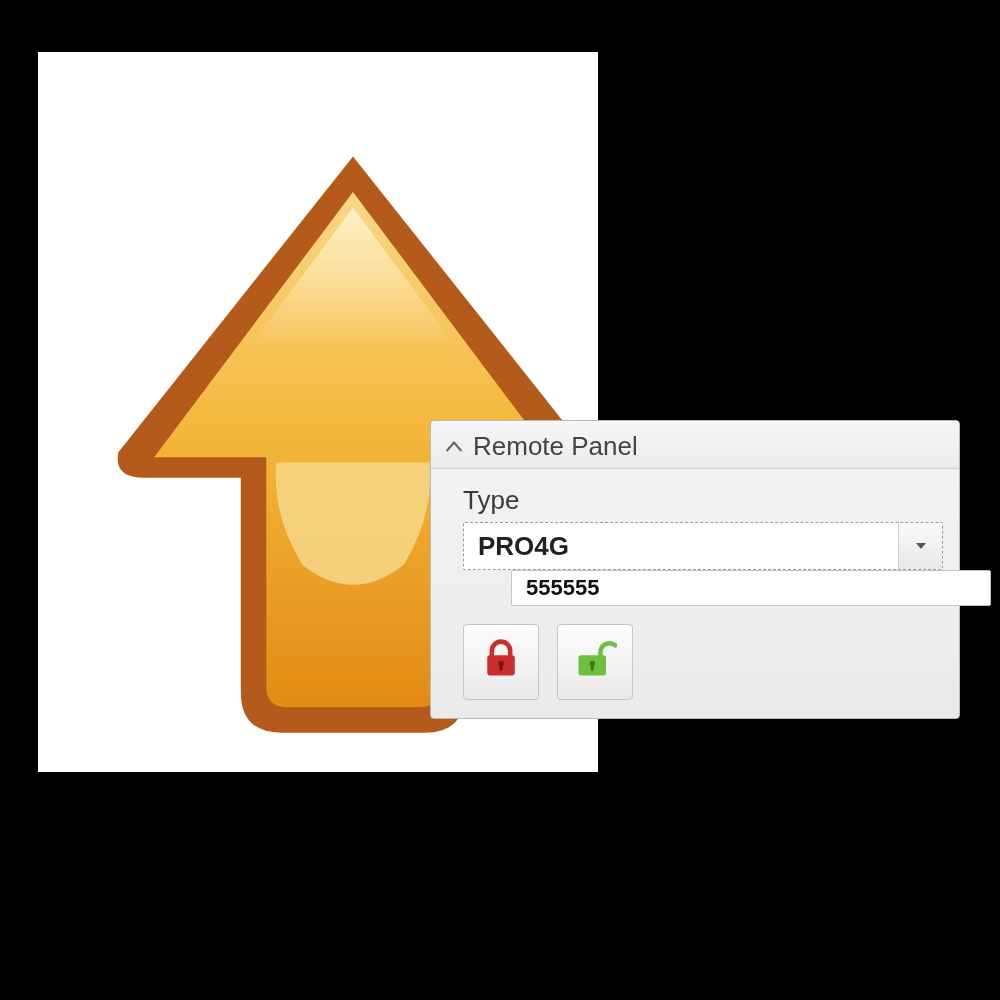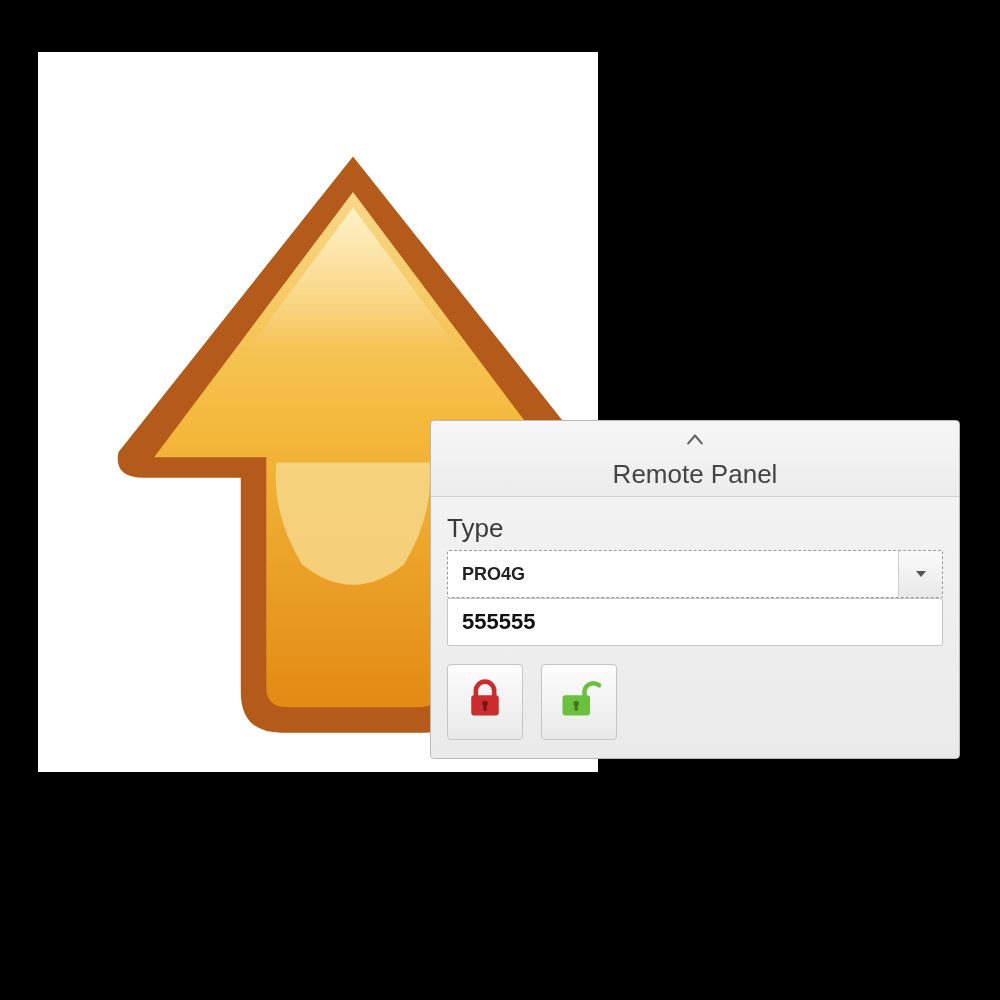--- a/index.html
+++ b/index.html
@@ -44,29 +44,28 @@
     display:flex;
     align-items:center;
     gap:10px;
     padding: 10px 14px 6px 14px;
     border-bottom: 1px solid #cfcfcf;
     background: linear-gradient(#f6f6f6,#ececec);
     font-size: 26px;
     color:#444;
     border-top-left-radius:4px;
     border-top-right-radius:4px;
-    flex-direction:column;
   }
   .chevron-up {
     width: 18px; height: 18px;
     display:inline-flex; align-items:center; justify-content:center;
     color:#555;
   }
   .panel-body {
-    padding: 10px 16px 18px 16px;
+    padding: 10px 16px 18px 32px;
     background: linear-gradient(#f2f2f2,#eaeaea);
     border-bottom-left-radius:4px;
     border-bottom-right-radius:4px;
   }
   .field-label {
     margin: 6px 0 6px 0;
     color:#3a3a3a;
   }
   .select-wrap {
     position: relative;
@@ -75,42 +74,42 @@
     background: #fff;
     border: 1px dashed #9a9a9a;
     border-radius: 2px;
     display:flex;
     align-items:center;
   }
   .select-value {
     flex:1;
     padding: 0 14px;
     font-weight: bold;
-    font-size: 18px;
+    font-size: 26px;
     color:#222;
   }
   .select-caret {
     width: 44px;
     height: 100%;
     border-left: 1px solid #cfcfcf;
     background: linear-gradient(#fafafa,#e8e8e8);
     display:flex; align-items:center; justify-content:center;
     color:#555;
   }
   .text-input {
     width: 100%;
-    height: 48px;
+    height: 36px;
     background: #fff;
     border: 1px solid #c6c6c6;
     border-radius: 2px;
     padding: 0 14px;
     font-weight: bold;
     font-size: 22px;
     color:#111;
-    display:flex; align-items:center;
+    display:flex; align-items:center;margin-left:48px;
   }
   .btn-row {
     margin-top: 18px;
     display:flex;
     gap: 18px;
   }
   .icon-btn {
     width: 76px;
     height: 76px;
     border: 1px solid #c5c5c5;

